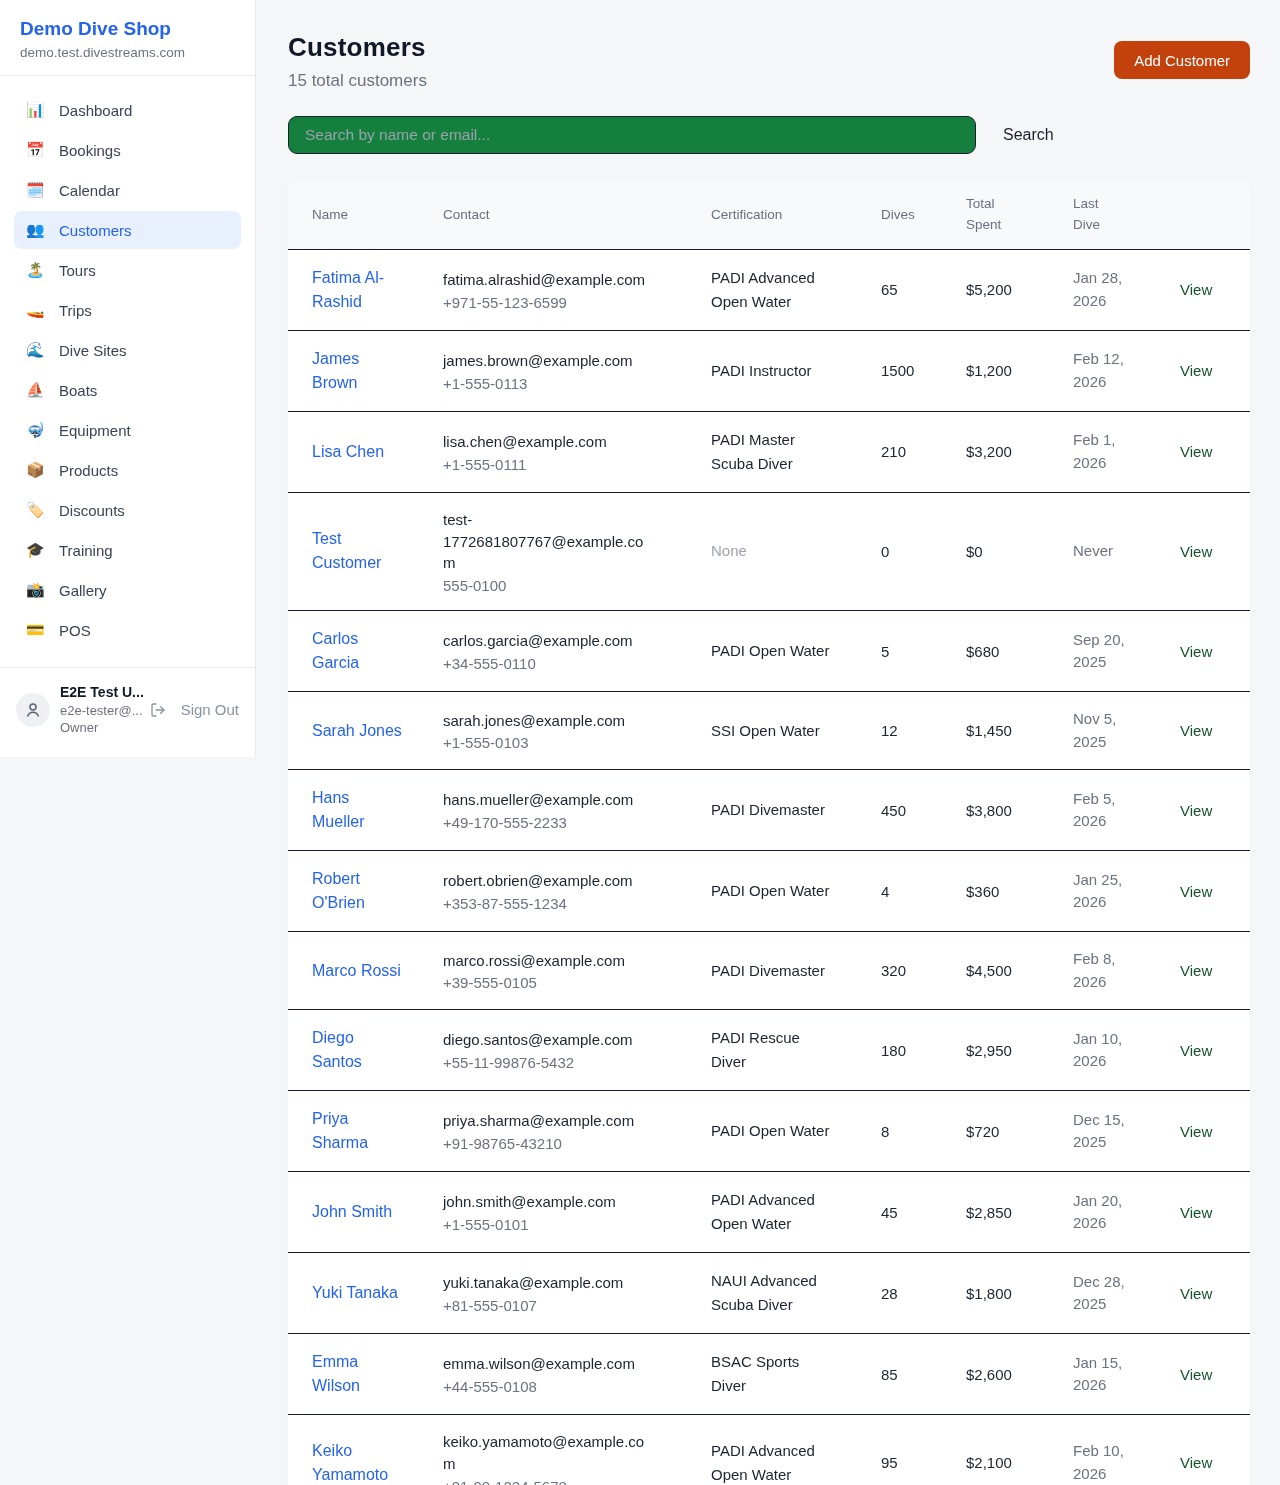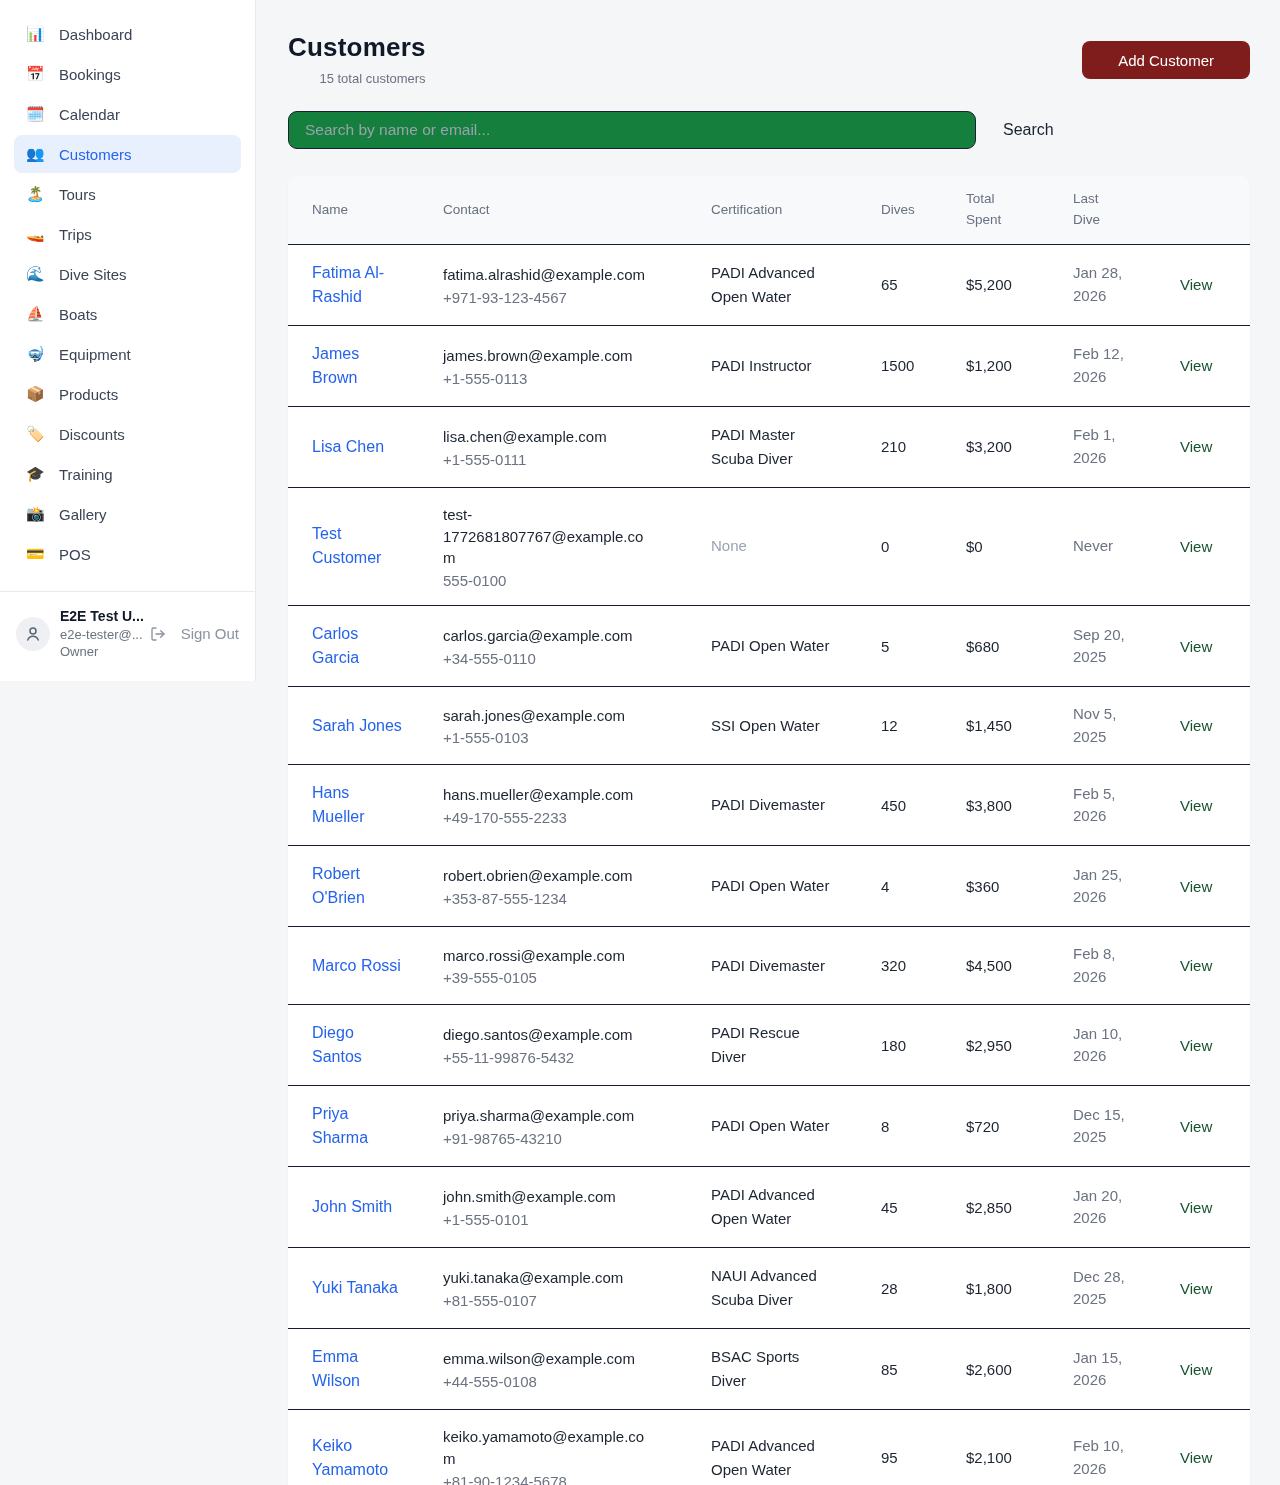--- a/index.html
+++ b/index.html
@@ -56,26 +56,26 @@
     color:#8b93a1; font-size:15px;
     background:none; border:none; cursor:pointer;
     font-family:inherit;
     white-space:nowrap;
   }
 
   
   .main { position:absolute; left:288px; top:0; width:962px; }
   .header-row { display:flex; justify-content:space-between; align-items:flex-start; padding-top:32px; }
   .page-title { font-size:26px; font-weight:700; color:#111827; letter-spacing:.2px; }
-  .page-subtitle { font-size:13px; color:#6b7280; margin-top:8px;text-align:right; }
+  .page-subtitle { font-size:17px; color:#6b7280; margin-top:8px; }
   .add-btn {
-    background:#7f1d1d; color:#ffffff;
+    background:#c2410c; color:#ffffff;
     font-size:15px; font-weight:500; font-family:inherit;
     border:none; border-radius:8px;
-    padding:0 36px; height:38px;
+    padding:0 20px; height:38px;
     margin-top:9px;
     cursor:pointer;
   }
 
   .search-row { margin-top:25px; display:flex; align-items:center; }
   .search-input {
     width:688px; height:38px;
     background:#15803d;
     border:1px solid #1a2230; border-radius:9px;
     padding:0 16px;
@@ -137,20 +137,24 @@
   .cert.muted { color:#9aa3af; }
   .last-dive { max-width:64px; color:#6b7280; line-height:1.5; }
   td.c-view a { color:#14532d; text-decoration:none; font-size:15px; }
 
   svg.icon { display:block; }
 </style>
 </head>
 <body>
 
 <aside class="sidebar">
+  <div class="brand-block">
+    <div class="brand-name">Demo Dive Shop</div>
+    <div class="brand-domain">demo.test.divestreams.com</div>
+  </div>
 
   <ul class="nav" id="nav-list">
       <li class="nav-item">
     <span class="nav-icon">📊</span>
     <span class="nav-label">Dashboard</span>
   </li>
       <li class="nav-item">
     <span class="nav-icon">📅</span>
     <span class="nav-label">Bookings</span>
   </li>
@@ -252,21 +256,21 @@
           <th class="c-spent"><span class="th-narrow">Total Spent</span></th>
           <th class="c-last"><span class="th-narrow">Last Dive</span></th>
           <th class="c-view"></th>
         </tr>
       </thead>
       <tbody id="table-body">
           <tr>
     <td class="c-name"><a href="#">Fatima Al-Rashid</a></td>
     <td class="c-contact">
       <div class="email">fatima.alrashid@example.com</div>
-      <div class="phone">+971-93-123-4567</div>
+      <div class="phone">+971-55-123-6599</div>
     </td>
     <td class="c-cert">
               <div class="cert">PADI Advanced Open Water</div>
             </td>
     <td class="c-dives">65</td>
     <td class="c-spent">$5,200</td>
     <td class="c-last">
               <div class="last-dive">Jan 28, 2026</div>
             </td>
     <td class="c-view"><a href="#">View</a></td>

